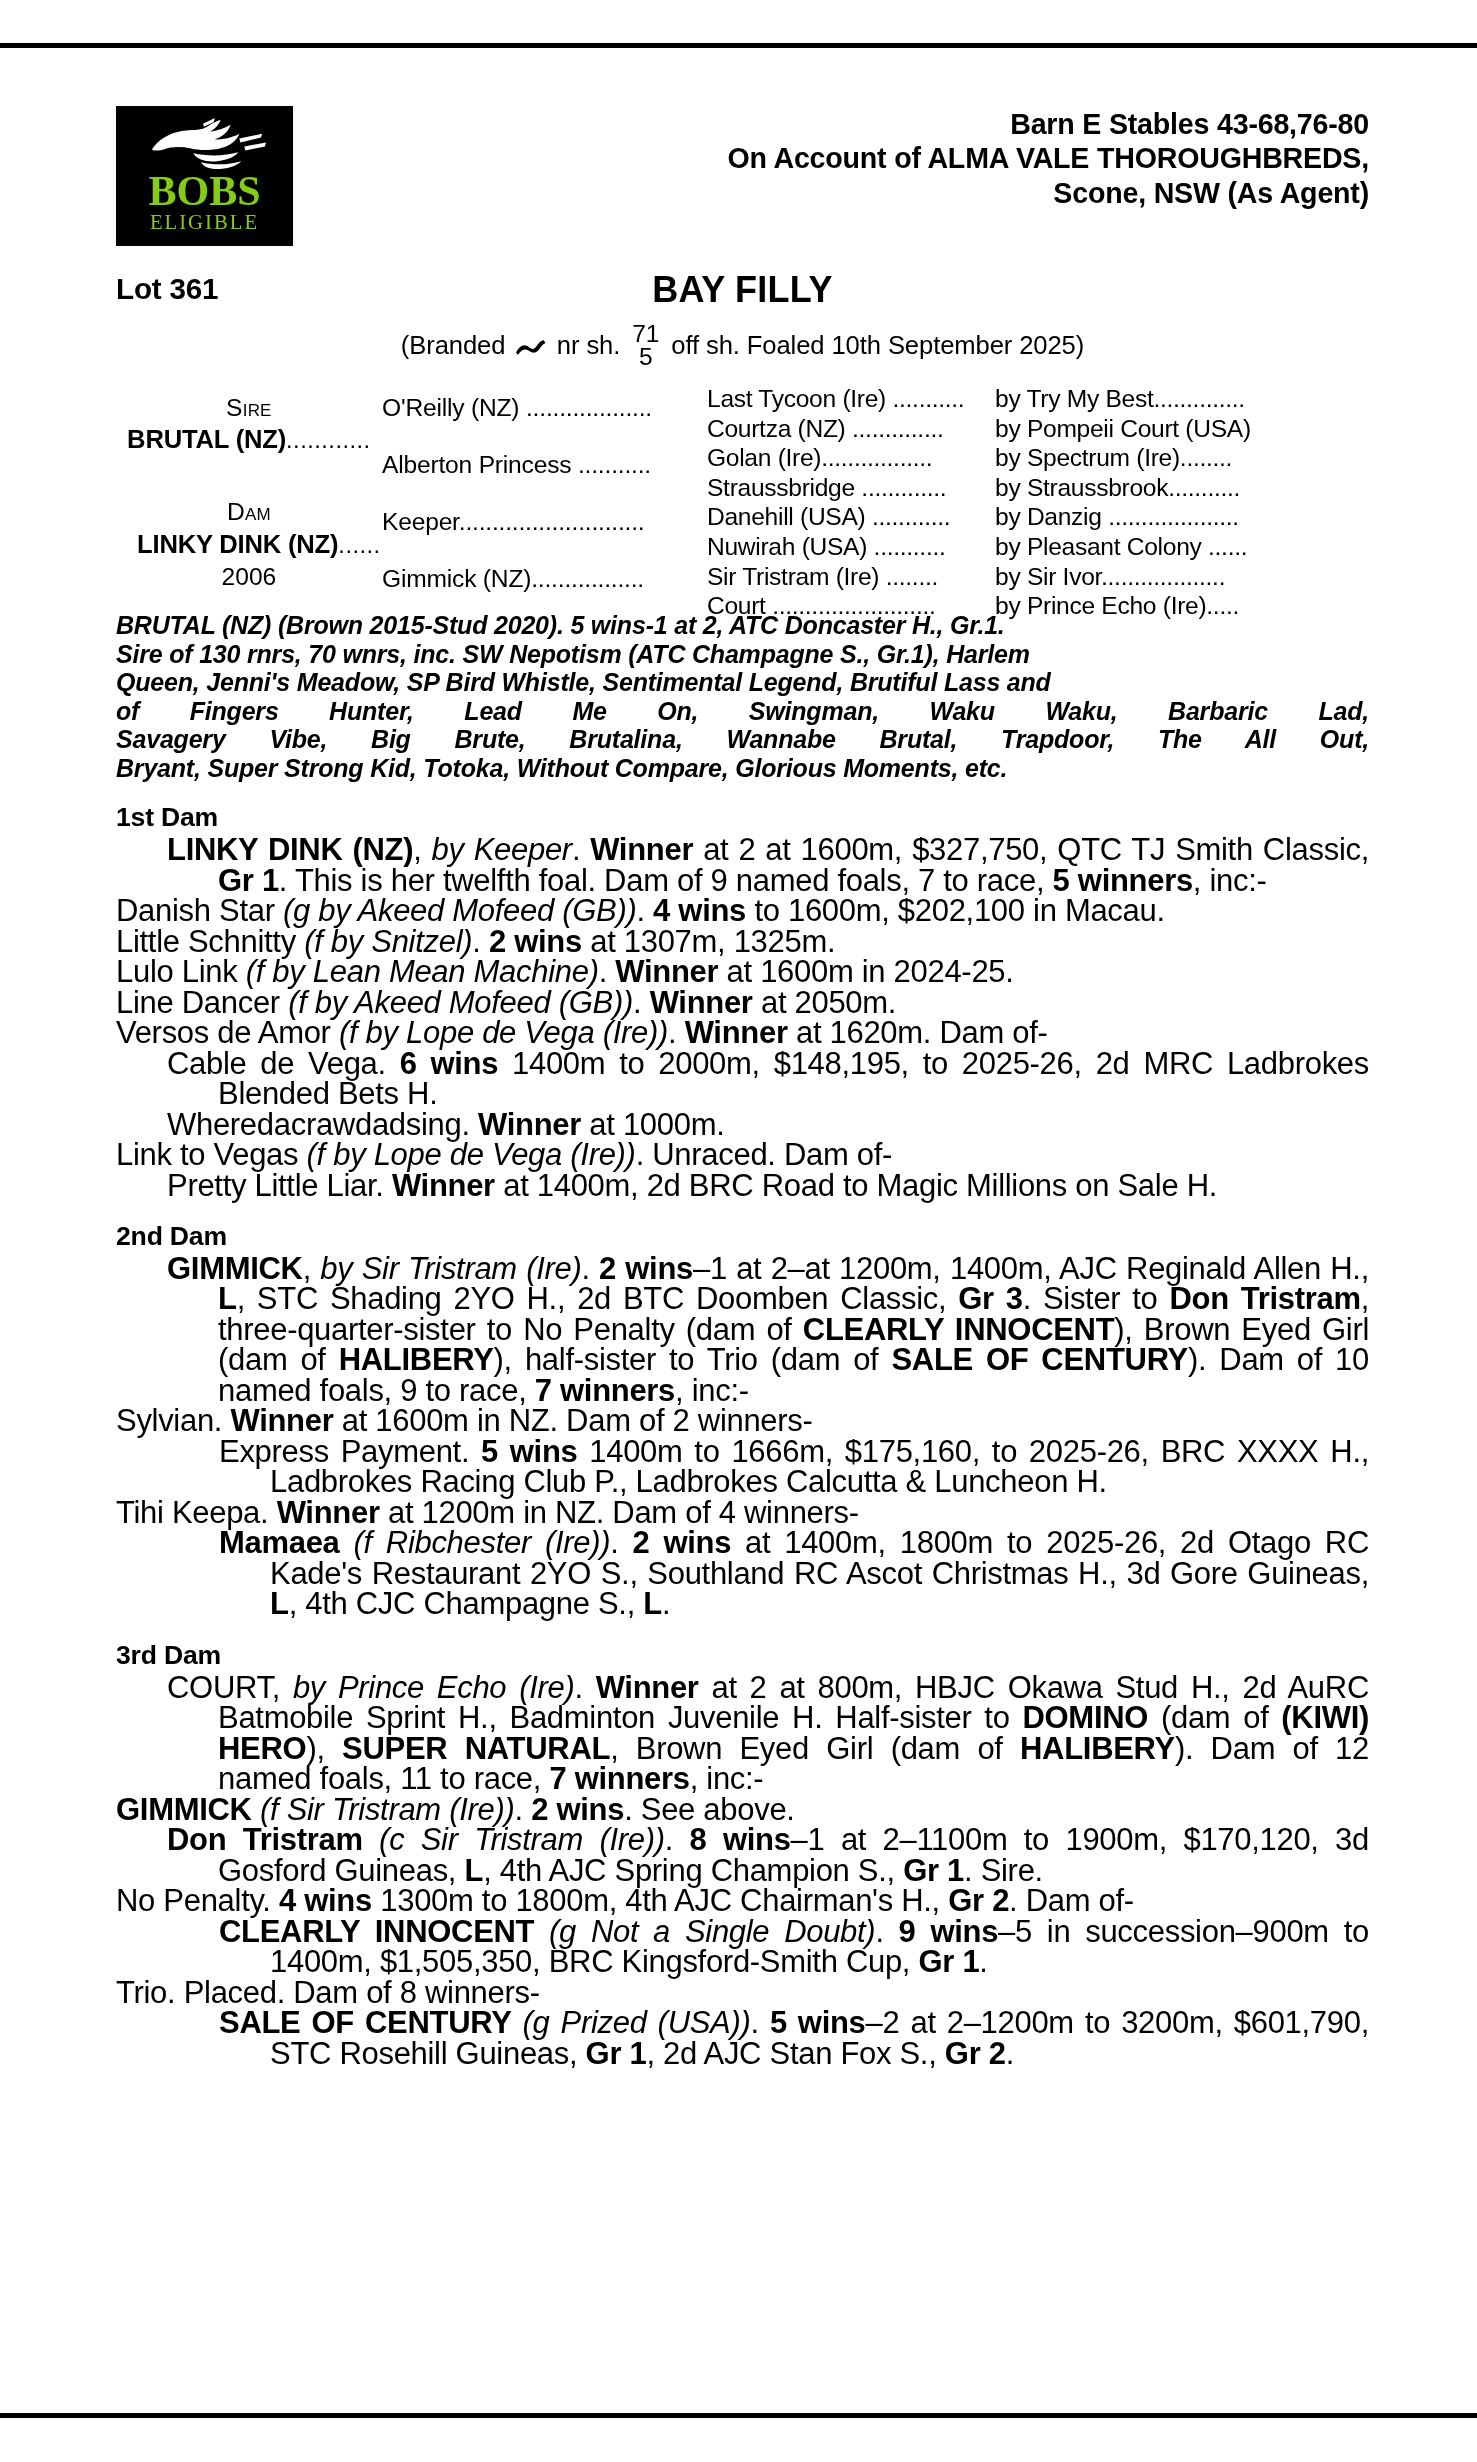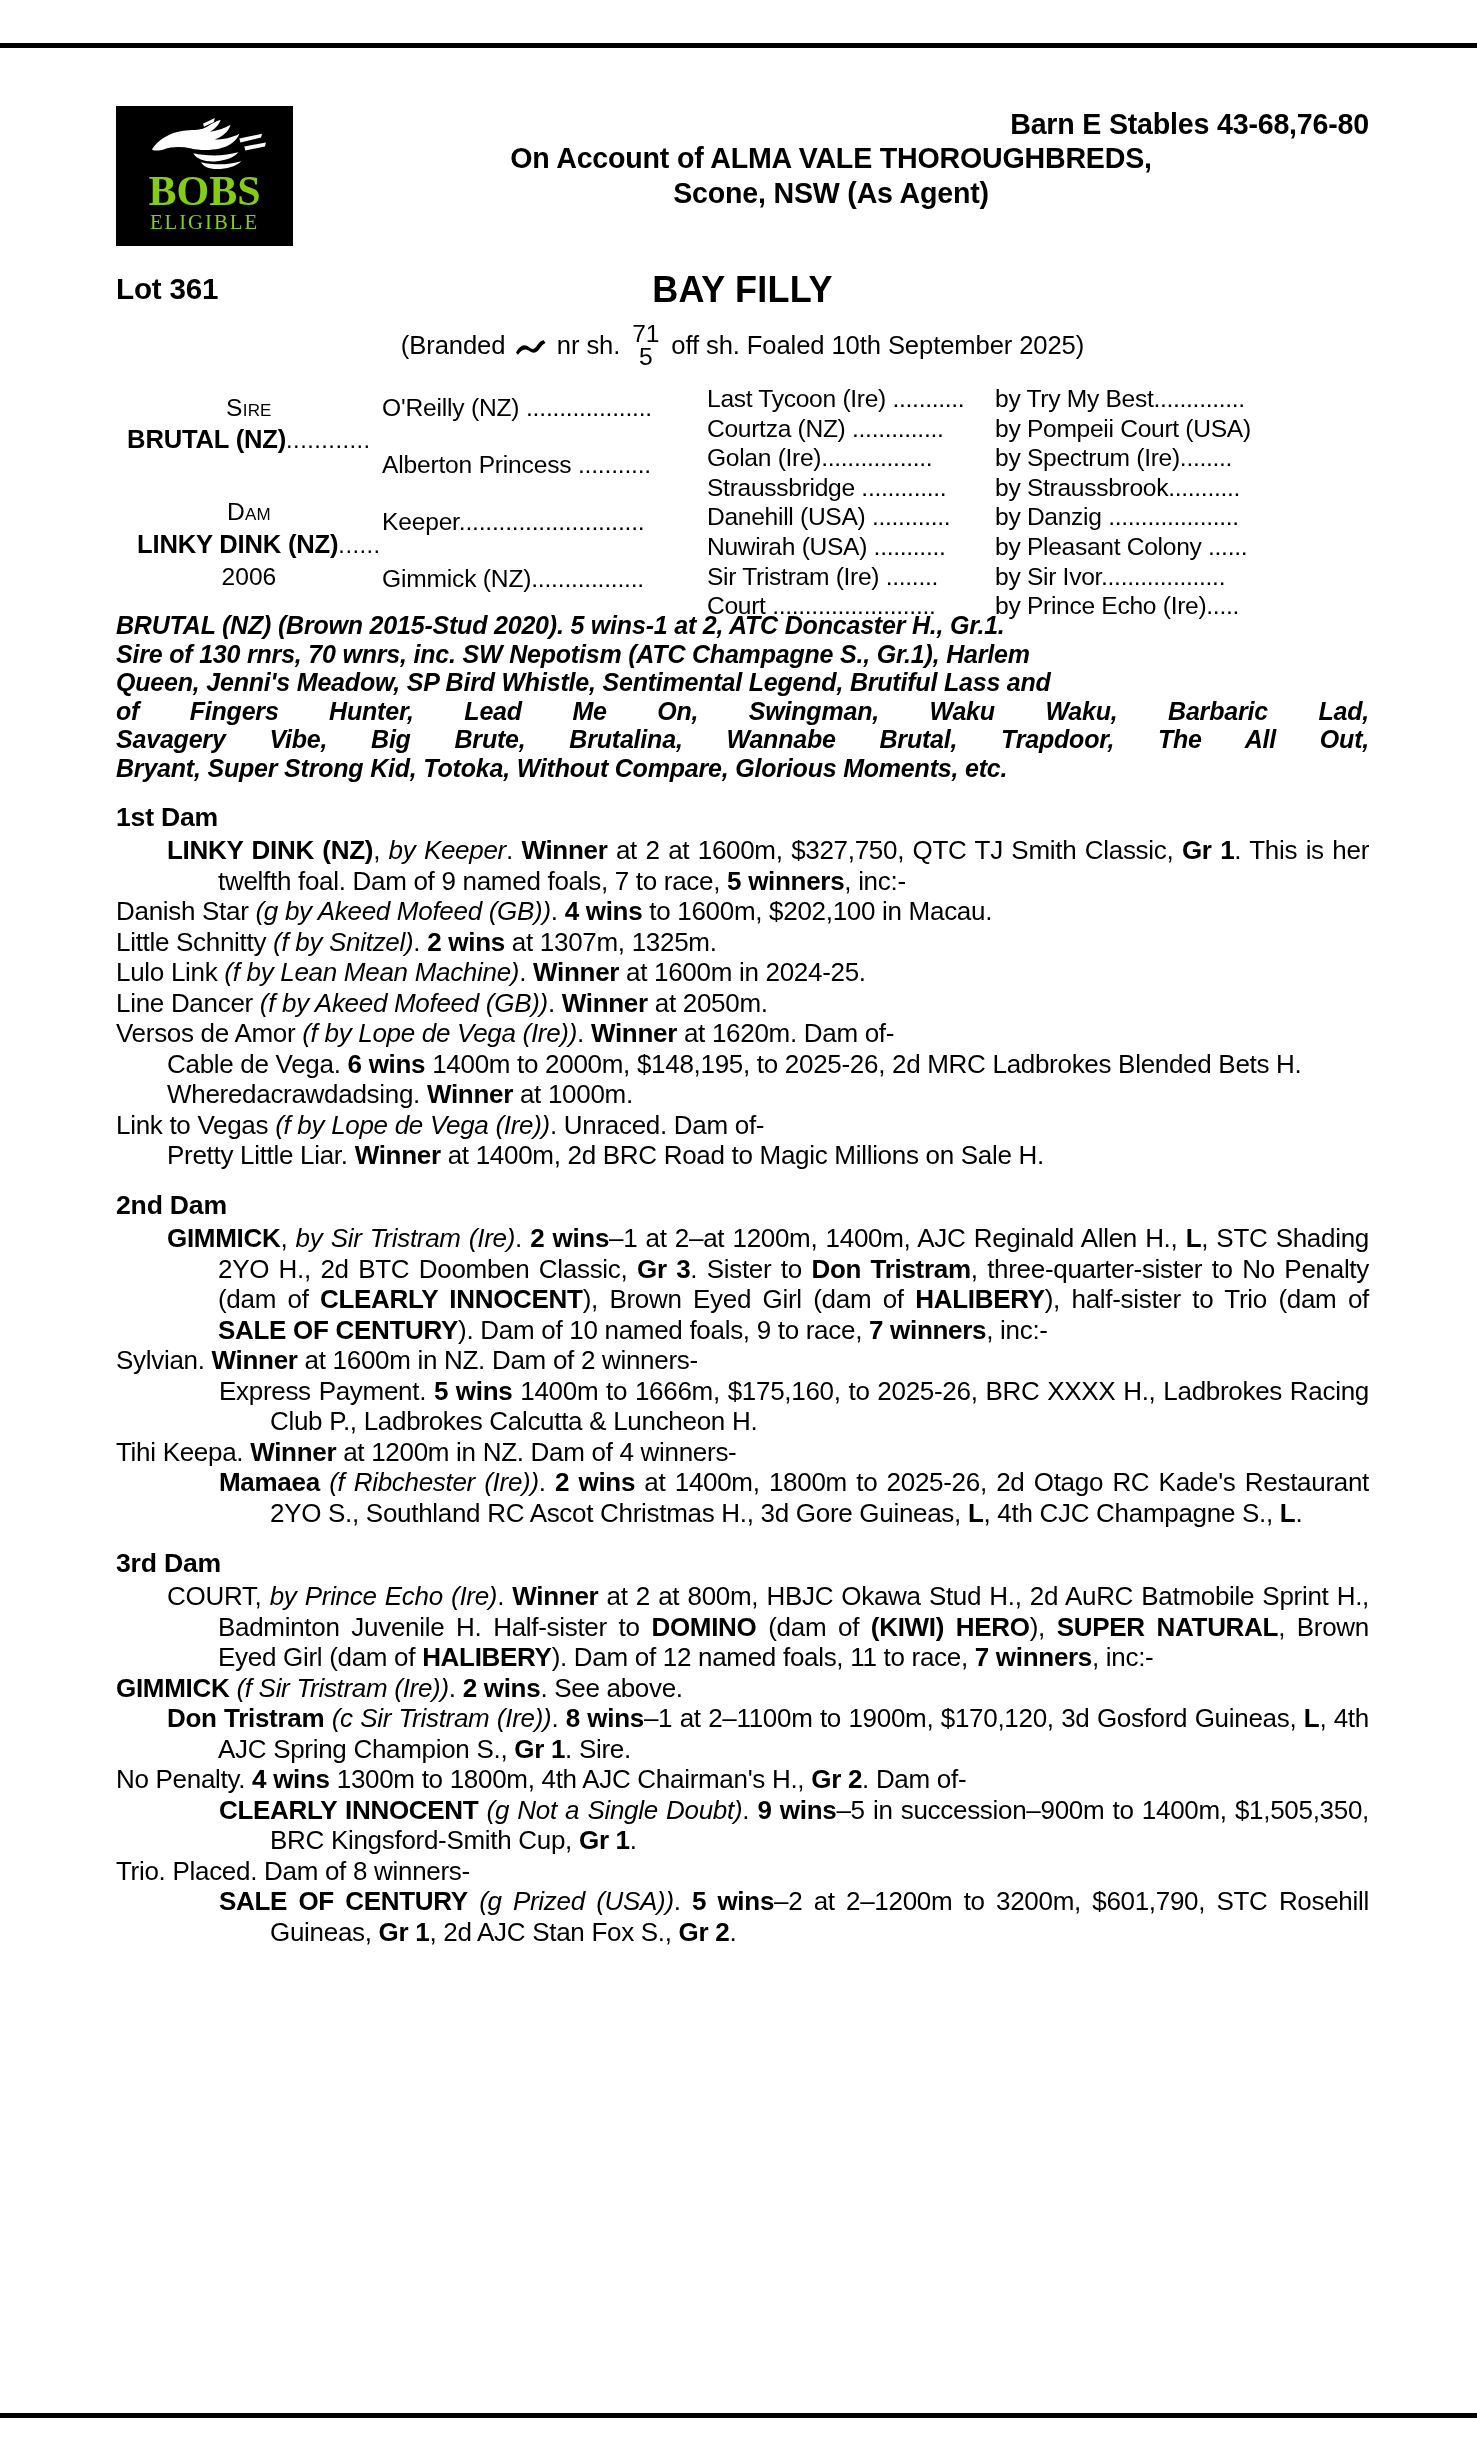--- a/index.html
+++ b/index.html
@@ -87,21 +87,21 @@
   }
   .barn-line {
     text-align: right;
     font-size: 28.6px;
     font-weight: bold;
     font-stretch: condensed;
     line-height: 33px;
     letter-spacing: -0.2px;
   }
   .account-line {
-    text-align: center;
+    text-align: right;
     font-size: 28.6px;
     font-weight: bold;
     font-stretch: condensed;
     line-height: 35px;
     letter-spacing: -0.2px;
   }
 
   
   .lot-row {
     position: relative;
@@ -235,21 +235,21 @@
   
   .section-head {
     font-size: 26.6px;
     font-weight: bold;
     font-stretch: condensed;
     margin-top: 19.7px;
     margin-bottom: 2px;
     letter-spacing: -0.2px;
   }
   .entry {
-    font-size: 26px;
+    font-size: 31px;
     line-height: 30.5px;
     letter-spacing: -0.3px;
   }
   .entry b { font-weight: bold; }
   .entry i { font-style: italic; }
   .hang1 { padding-left: 51px; text-indent: -51px; }
   .hang2 { padding-left: 102px; text-indent: -51px; }
   .hang3 { padding-left: 154px; text-indent: -51px; }
   .just { text-align: justify; }
 </style>

